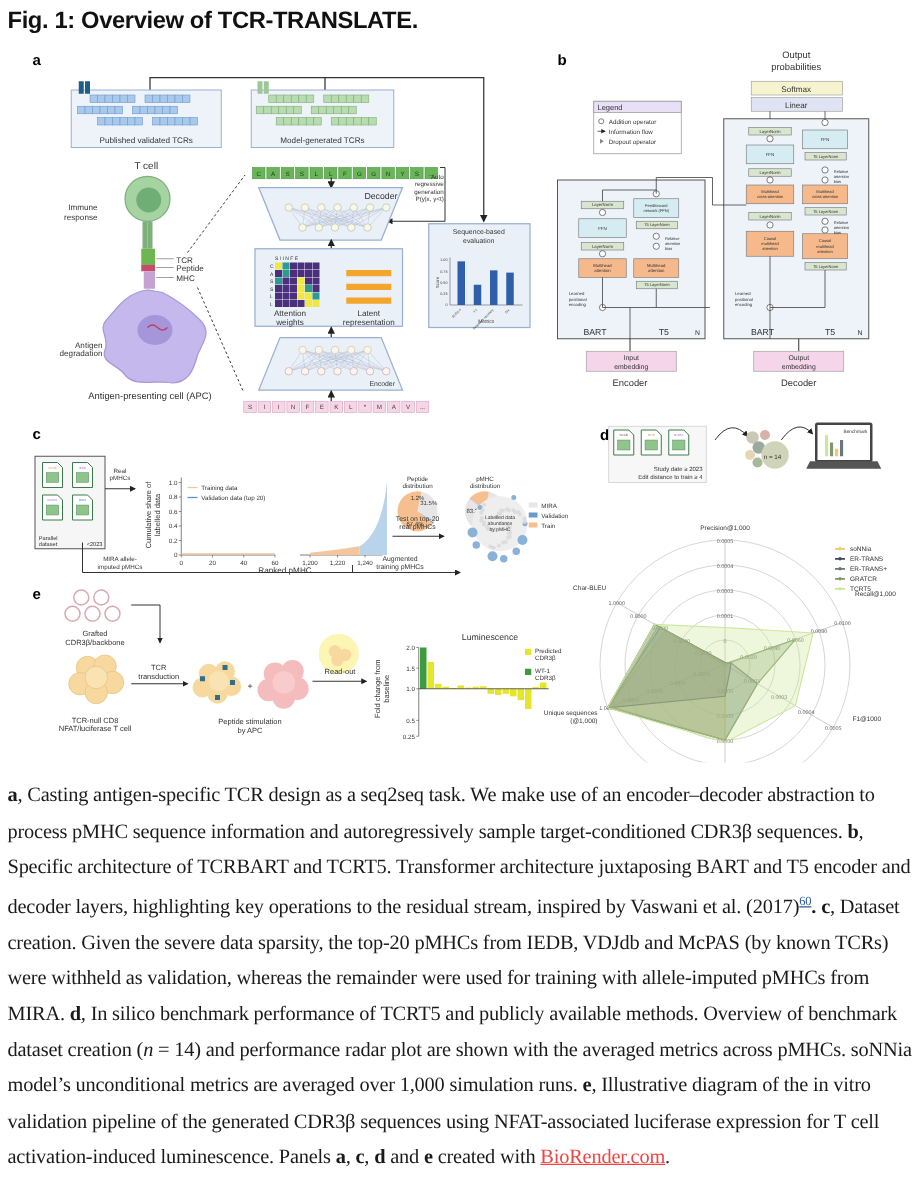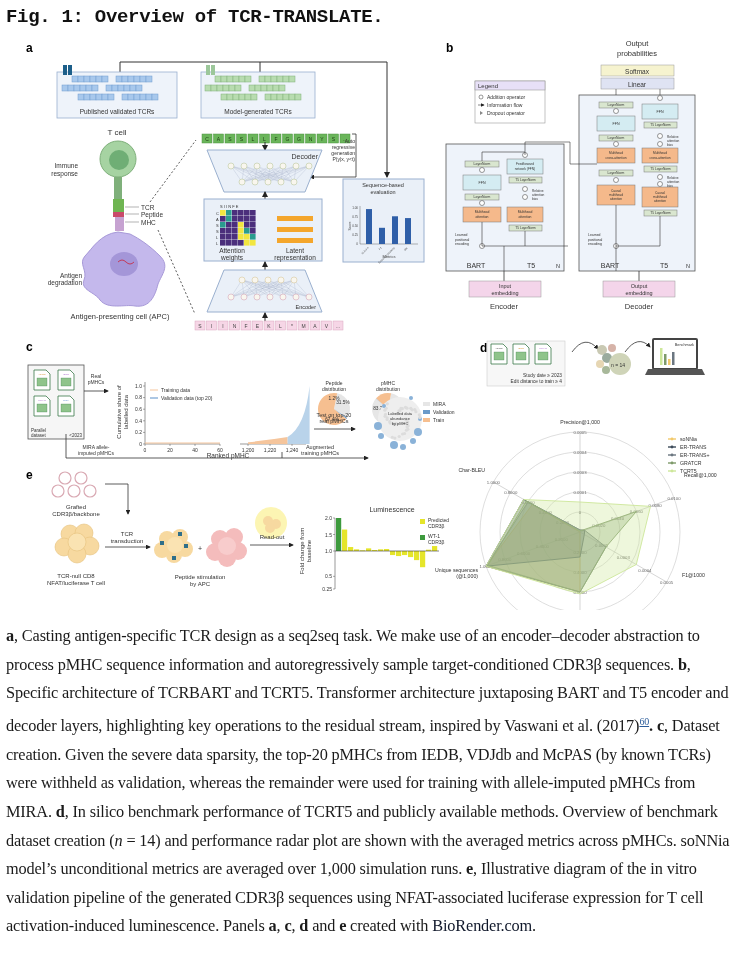--- a/index.html
+++ b/index.html
@@ -1,23 +1,23 @@
 <!DOCTYPE html>
 <html><head>
 <meta charset="utf-8">
 <style>
   * { box-sizing: border-box; margin: 0; padding: 0; }
   body { width: 733px; height: 956px; background: #ffffff; font-family: "Liberation Sans", sans-serif; color: #222; position: relative; overflow: hidden; }
-  .fig-title { position: absolute; left: 6px; top: 6px; font-family: Liberation Mono, monospace; font-weight: bold; font-size: 19px; color: #111; letter-spacing: -0.3px; }
+  .fig-title { position: absolute; left: 6px; top: 6px; font-family: Liberation Sans, sans-serif; font-weight: bold; font-size: 19px; color: #111; letter-spacing: -0.3px; }
   .figure { position: absolute; left: 0; top: 34px; width: 733px; height: 576px; }
   .figure svg { width: 733px; height: 576px; display: block; }
   .caption { position: absolute; left: 6px; top: 622px; width: 724px; font-family: "Liberation Serif", serif; font-size: 16.3px; line-height: 28.6px; color: #1a1a1a; letter-spacing: -0.15px; }
   .caption b { font-weight: bold; }
   .caption .sup { font-size: 10px; vertical-align: super; color: #2a5b9a; text-decoration: underline; }
-  .caption .link { color: #0f172a; }
+  .caption .link { color: #ef4444; text-decoration: underline; }
   svg text { font-family: "Liberation Sans", sans-serif; }
 </style>
 </head>
 <body>
 
 <div class="fig-title">Fig. 1: Overview of TCR-TRANSLATE.</div>
 
 <div class="figure">
 <svg id="fig" viewBox="0 0 733 576" xmlns="http://www.w3.org/2000/svg">
   <defs>

